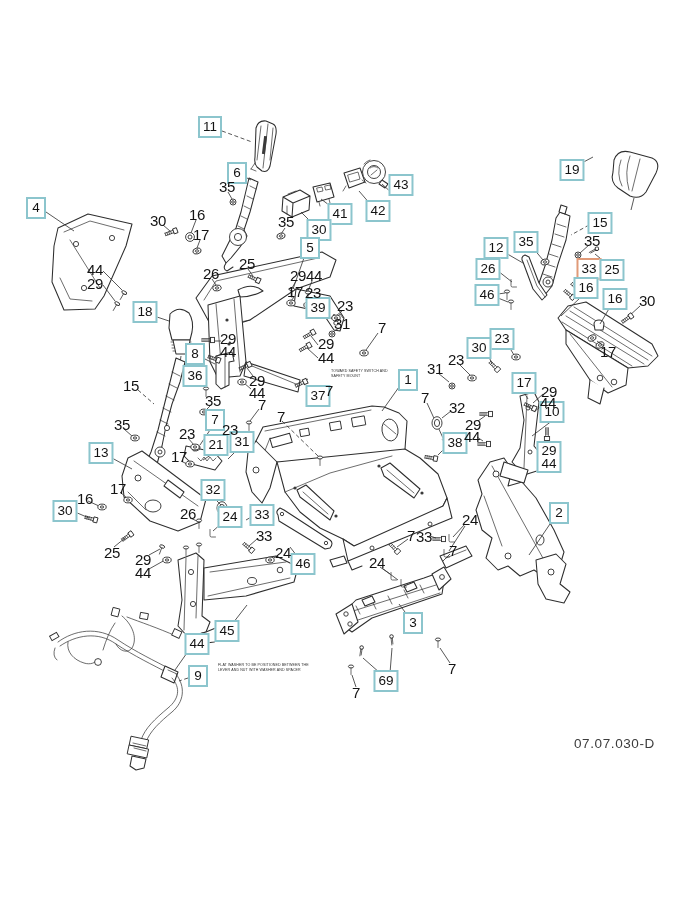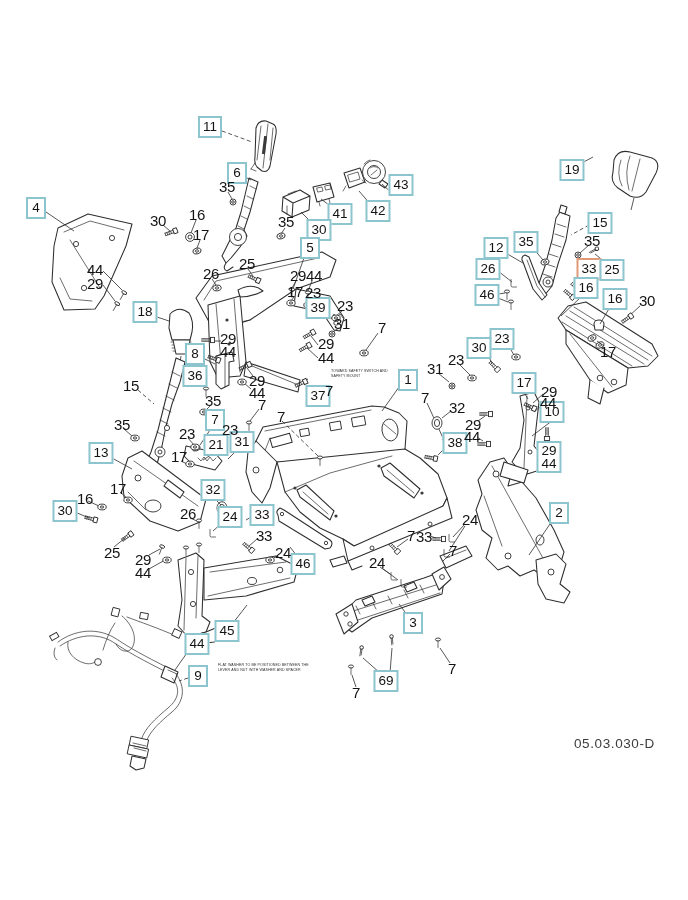--- a/index.html
+++ b/index.html
@@ -583,14 +583,14 @@
       <div class="note" style="left: 331px; top: 369px;">
         <div>TOWARD SAFETY SWITCH AND</div>
         <div>SAFETY MOUNT</div>
       </div>
       <div class="note" style="left: 218px; top: 663px;">
         <div>FLAT WASHER TO BE POSITIONED BETWEEN THE</div>
         <div>LEVER AND NUT WITH WASHER AND SPACER</div>
       </div>
     </div>
 
-<div class="drawing-number">05.03.030-D</div>
+<div class="drawing-number">07.07.030-D</div>
 </div>
 
 </body></html>

